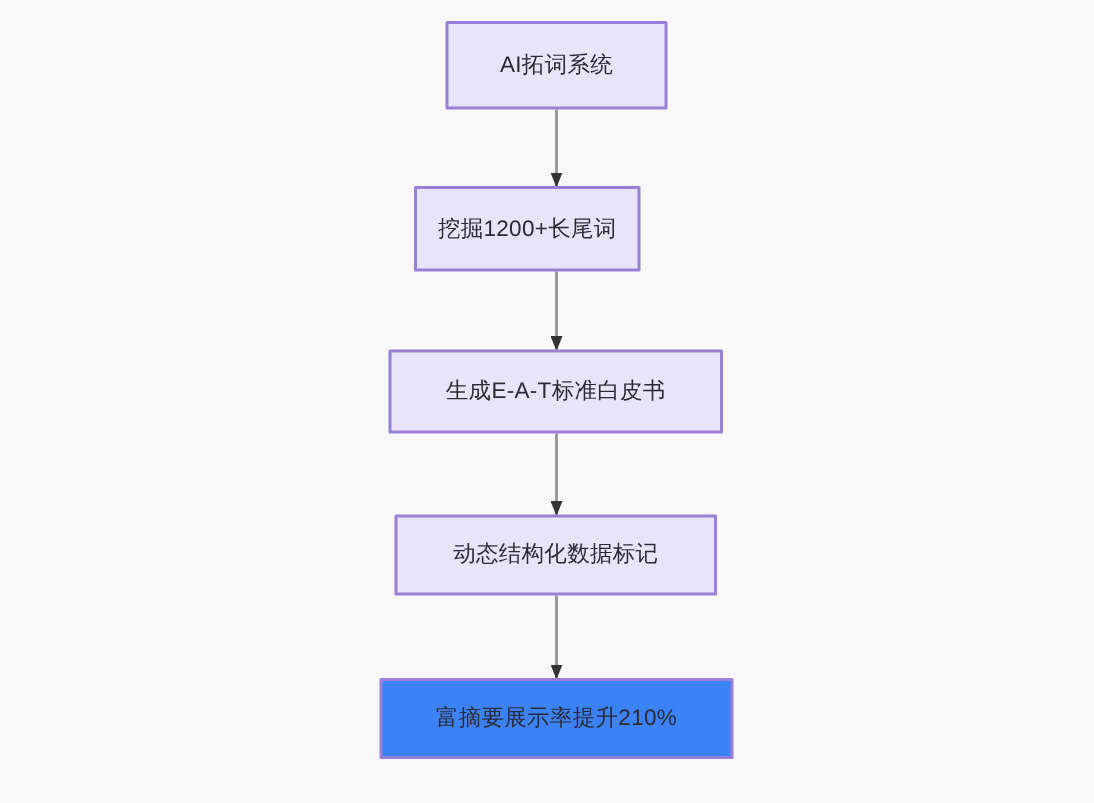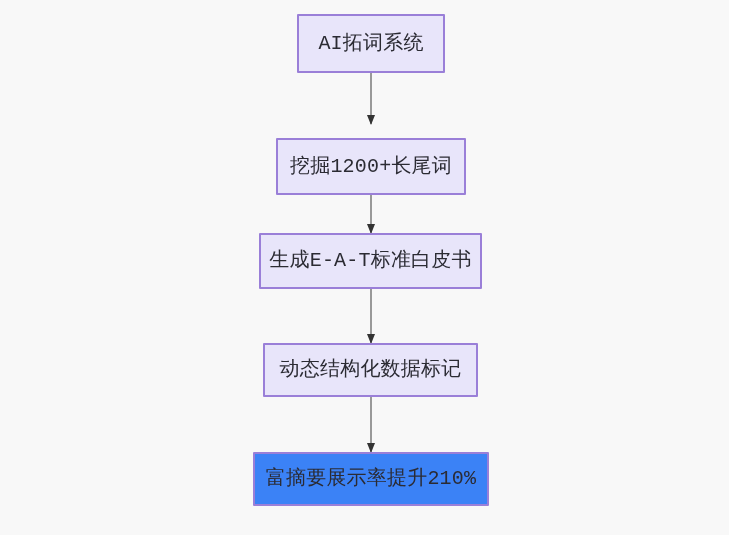--- a/index.html
+++ b/index.html
@@ -32,26 +32,26 @@
     box-sizing: border-box;
     background: #e8e5fa;
     border: 2px solid #9a7fd8;
     border-radius: 1px;
     display: flex;
     align-items: center;
     justify-content: center;
     text-align: center;
   }
   .node-label {
-    font-size: 20px;
+    font-size: 15px;
     line-height: 1.2;
     color: #2b2b33;
     letter-spacing: 0.2px;
     white-space: nowrap;
-    font-family: Liberation Mono, monospace;
+    font-family: Liberation Sans, sans-serif;
   }
 </style>
 </head>
 <body>
 
 <div id="flowchart">
 
   <svg class="edge-layer" width="729" height="535" viewBox="0 0 729 535">
     <defs>
       <marker id="arrowhead" markerWidth="10" markerHeight="8" refX="9" refY="4" orient="auto" markerUnits="userSpaceOnUse">
@@ -63,21 +63,21 @@
         <line x1="371" y1="181" x2="371" y2="233" stroke="#999999" stroke-width="2" marker-end="url(#arrowhead)"></line>
         <line x1="371" y1="289" x2="371" y2="343" stroke="#999999" stroke-width="2" marker-end="url(#arrowhead)"></line>
         <line x1="371" y1="397" x2="371" y2="452" stroke="#999999" stroke-width="2" marker-end="url(#arrowhead)"></line>
       </g>
   </svg>
 
   <div class="node" style="left: 297px; top: 14px; width: 148px; height: 59px; background: rgb(232, 229, 250); border-color: rgb(154, 127, 216);">
     <span class="node-label" style="color: rgb(43, 43, 51);">AI拓词系统</span>
   </div>
 
-  <div class="node" style="left: 276px; top: 124px; width: 190px; height: 57px; background: rgb(232, 229, 250); border-color: rgb(154, 127, 216); margin-top: 14px;">
+  <div class="node" style="left: 276px; top: 124px; width: 151px; height: 57px; background: rgb(232, 229, 250); border-color: rgb(154, 127, 216);">
     <span class="node-label" style="color: rgb(43, 43, 51);">挖掘1200+长尾词</span>
   </div>
 
   <div class="node" style="left: 263px; top: 343px; width: 215px; height: 54px; background: rgb(232, 229, 250); border-color: rgb(154, 127, 216);">
     <span class="node-label" style="color: rgb(43, 43, 51);">动态结构化数据标记</span>
   </div>
 
   <div class="node" style="left: 259px; top: 233px; width: 223px; height: 56px; background: rgb(232, 229, 250); border-color: rgb(154, 127, 216);">
     <span class="node-label" style="color: rgb(43, 43, 51);">生成E-A-T标准白皮书</span>
   </div>

